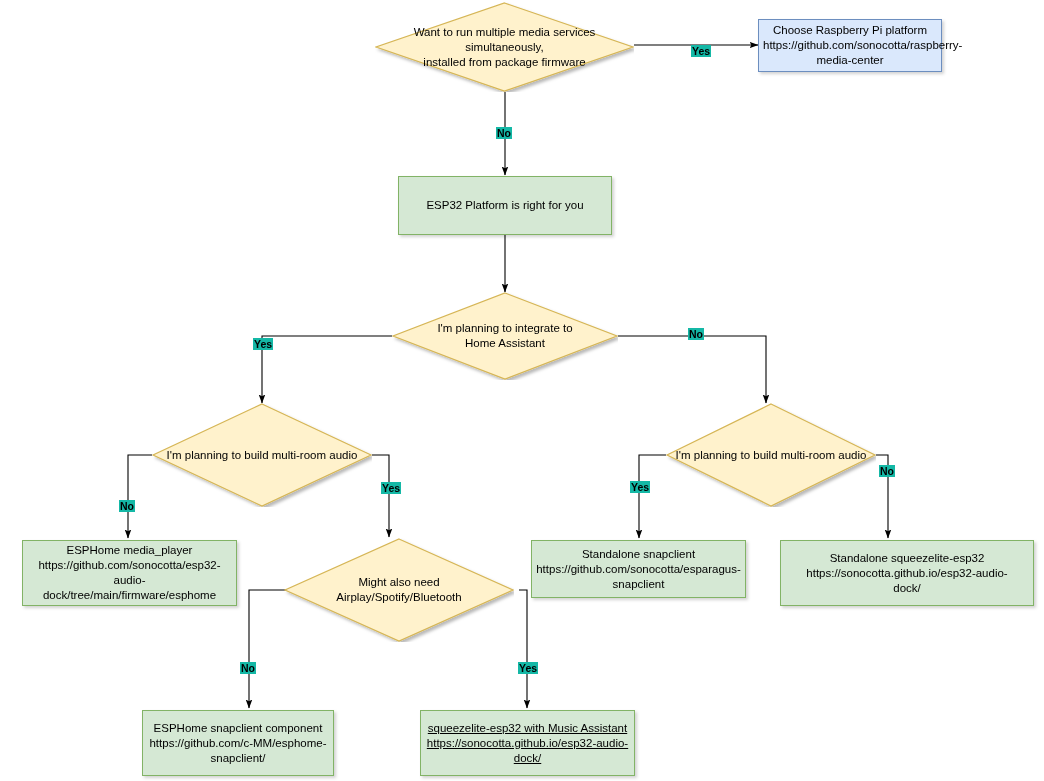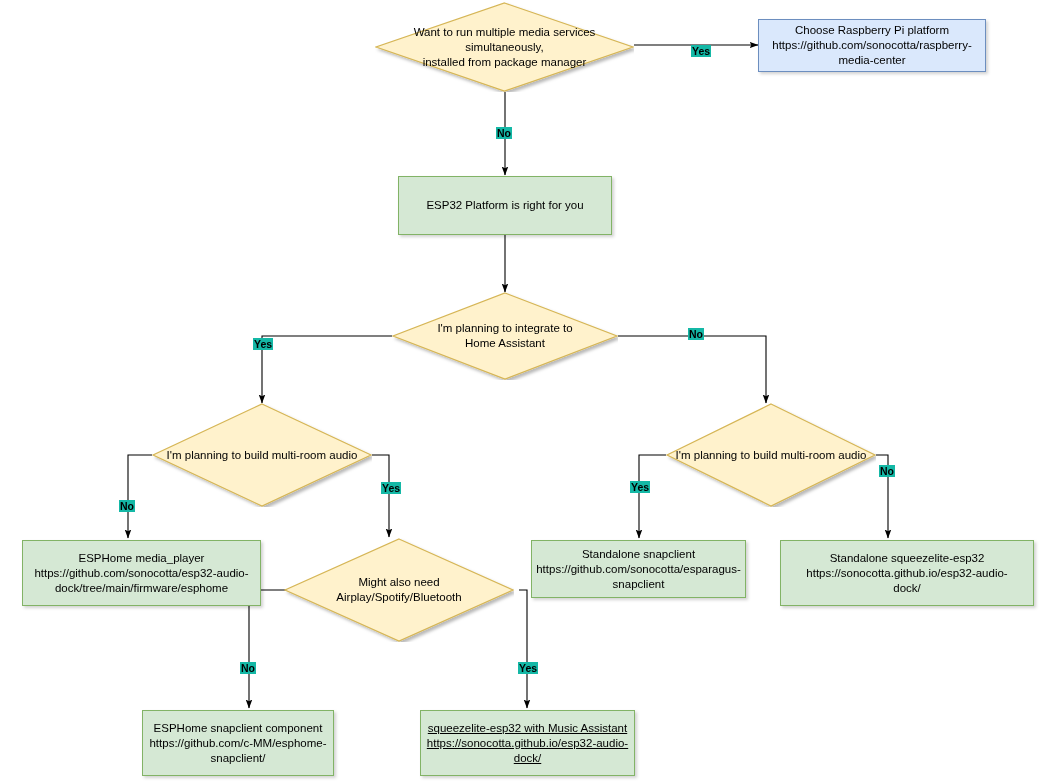--- a/index.html
+++ b/index.html
@@ -122,24 +122,24 @@
       <path d="M 519,590 L 527,590 L 527,708"></path>
     </g>
   </svg>
 
   <div class="node dec" style="left:375px; top:2px; width:259px; height:90px;">
     <svg class="dshape" viewBox="0 0 259 90" preserveAspectRatio="none">
       <polygon points="129.5,1 258,45 129.5,89 1,45" fill="#fff2cc" stroke="#d6b656" stroke-width="1.2" filter="url(#shadow)"></polygon>
     </svg>
     <div class="txt">Want to run multiple media services
 simultaneously,
-installed from package manager</div>
-  </div>
-
-  <div class="node proc blue" style="left:758px; top:19px; width:228px; height:53px;">
+installed from package firmware</div>
+  </div>
+
+  <div class="node proc blue" style="left:758px; top:19px; width:184px; height:53px;">
     <div class="txt">Choose Raspberry Pi platform
 https://github.com/sonocotta/raspberry-
 media-center</div>
   </div>
 
   <div class="node proc" style="left:398px; top:176px; width:214px; height:59px;">
     <div class="txt">ESP32 Platform is right for you</div>
   </div>
 
   <div class="node dec" style="left:392px; top:292px; width:226px; height:88px;">
@@ -157,21 +157,21 @@
     <div class="txt">I'm planning to build multi-room audio</div>
   </div>
 
   <div class="node dec" style="left:666px; top:403px; width:210px; height:104px;">
     <svg class="dshape" viewBox="0 0 210 104" preserveAspectRatio="none">
       <polygon points="105,1 209,52 105,103 1,52" fill="#fff2cc" stroke="#d6b656" stroke-width="1.2" filter="url(#shadow)"></polygon>
     </svg>
     <div class="txt">I'm planning to build multi-room audio</div>
   </div>
 
-  <div class="node proc" style="left:22px; top:540px; width:239px; height:66px;">
+  <div class="node proc" style="left:22px; top:540px; width:215px; height:66px;">
     <div class="txt">ESPHome media_player
 https://github.com/sonocotta/esp32-audio-
 dock/tree/main/firmware/esphome</div>
   </div>
 
   <div class="node dec" style="left:284px; top:538px; width:230px; height:104px;">
     <svg class="dshape" viewBox="0 0 230 104" preserveAspectRatio="none">
       <polygon points="115,1 229,52 115,103 1,52" fill="#fff2cc" stroke="#d6b656" stroke-width="1.2" filter="url(#shadow)"></polygon>
     </svg>
     <div class="txt">Might also need

